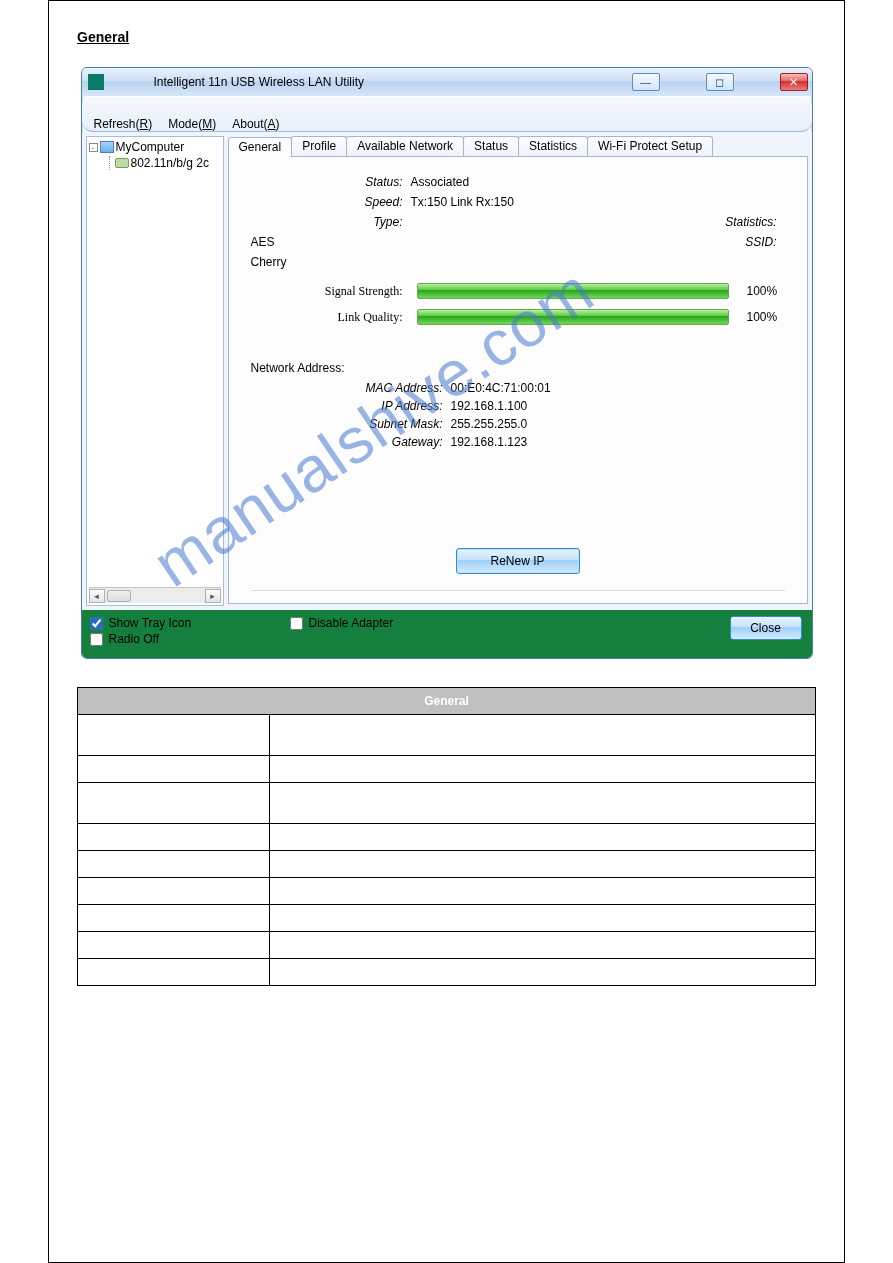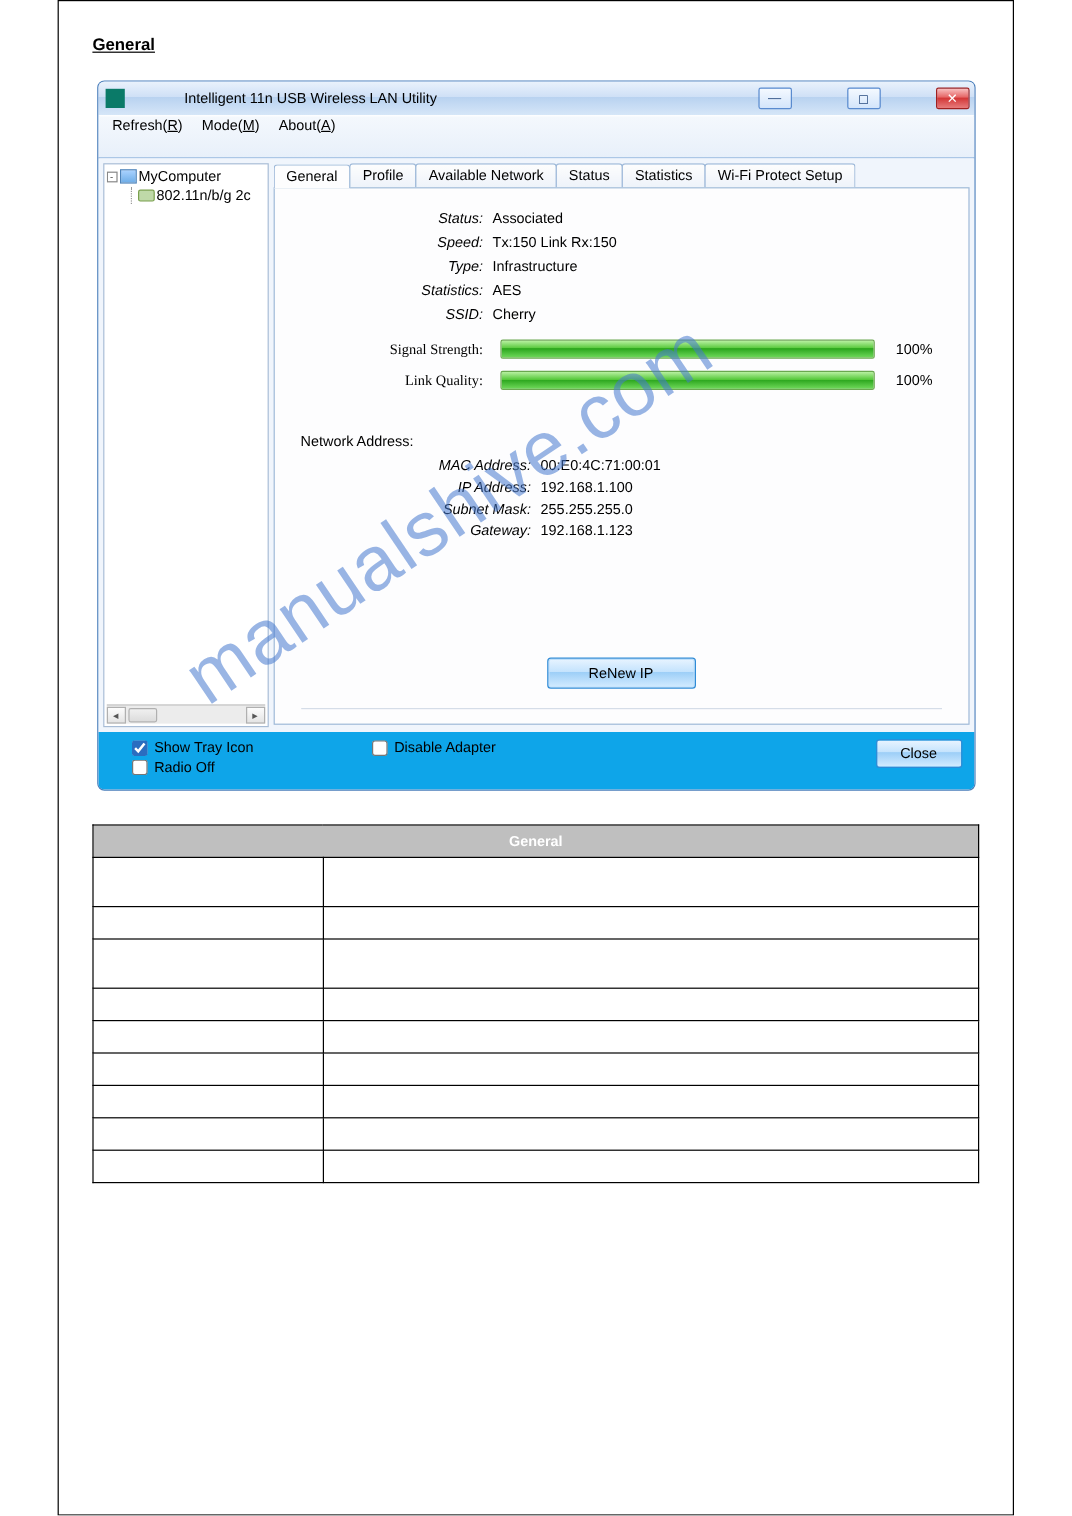--- a/index.html
+++ b/index.html
@@ -62,22 +62,23 @@
     border-color: #a02020;
     color: #fff;
   }
 
   .menubar {
     height: 36px;
     background: linear-gradient(#f4f8fd, #e8f0fa);
     border-top: 1px solid #fff;
     border-bottom: 1px solid #9bbbe0;
     display: flex;
-    align-items: flex-start;
+    align-items: flex-end;
     padding-left: 4px;
+    border-radius: 11px;
   }
   .menubar .menu-item {
     padding: 0 8px;
     font-size: 12px;
     color: #000;
   }
   .menubar .menu-item u { text-decoration: underline; }
 
   .client {
     display: flex;
@@ -227,22 +228,22 @@
     font-size: 12px;
     display: flex; align-items: center; justify-content: center;
     box-shadow: 0 0 0 1px #bfe0fb inset;
   }
   .panel-divider {
     border-top: 1px solid #d5dde8;
     margin-top: 6px;
   }
 
   .bottombar {
-    background: #0ea5e9;
-    padding: 6px 10px 10px 28px;
+    background: #15803d;
+    padding: 6px 10px 10px 8px;
     display: grid;
     grid-template-columns: 200px 1fr 100px;
     align-items: start;
   }
   .cb-group label {
     display: flex; align-items: center; gap: 6px;
     font-size: 12px;
     margin-bottom: 2px;
   }
   .cb-group input[type=checkbox] {
@@ -358,21 +359,20 @@
           <div class="tab">Wi-Fi Protect Setup</div>
         </div>
         <div class="tabpanel">
 
           <div class="kv-block">
             <div class="k">Status:</div>
             <div class="v">Associated</div>
             <div class="k">Speed:</div>
             <div class="v">Tx:150 Link Rx:150</div>
             <div class="k">Type:</div>
-            <div class="v">Infrastructure</div>
             <div class="k">Statistics:</div>
             <div class="v">AES</div>
             <div class="k">SSID:</div>
             <div class="v">Cherry</div>
           </div>
 
           <div class="bar-row">
             <div class="k">Signal Strength:</div>
             <div class="progress"></div>
             <div class="pct">100%</div>

